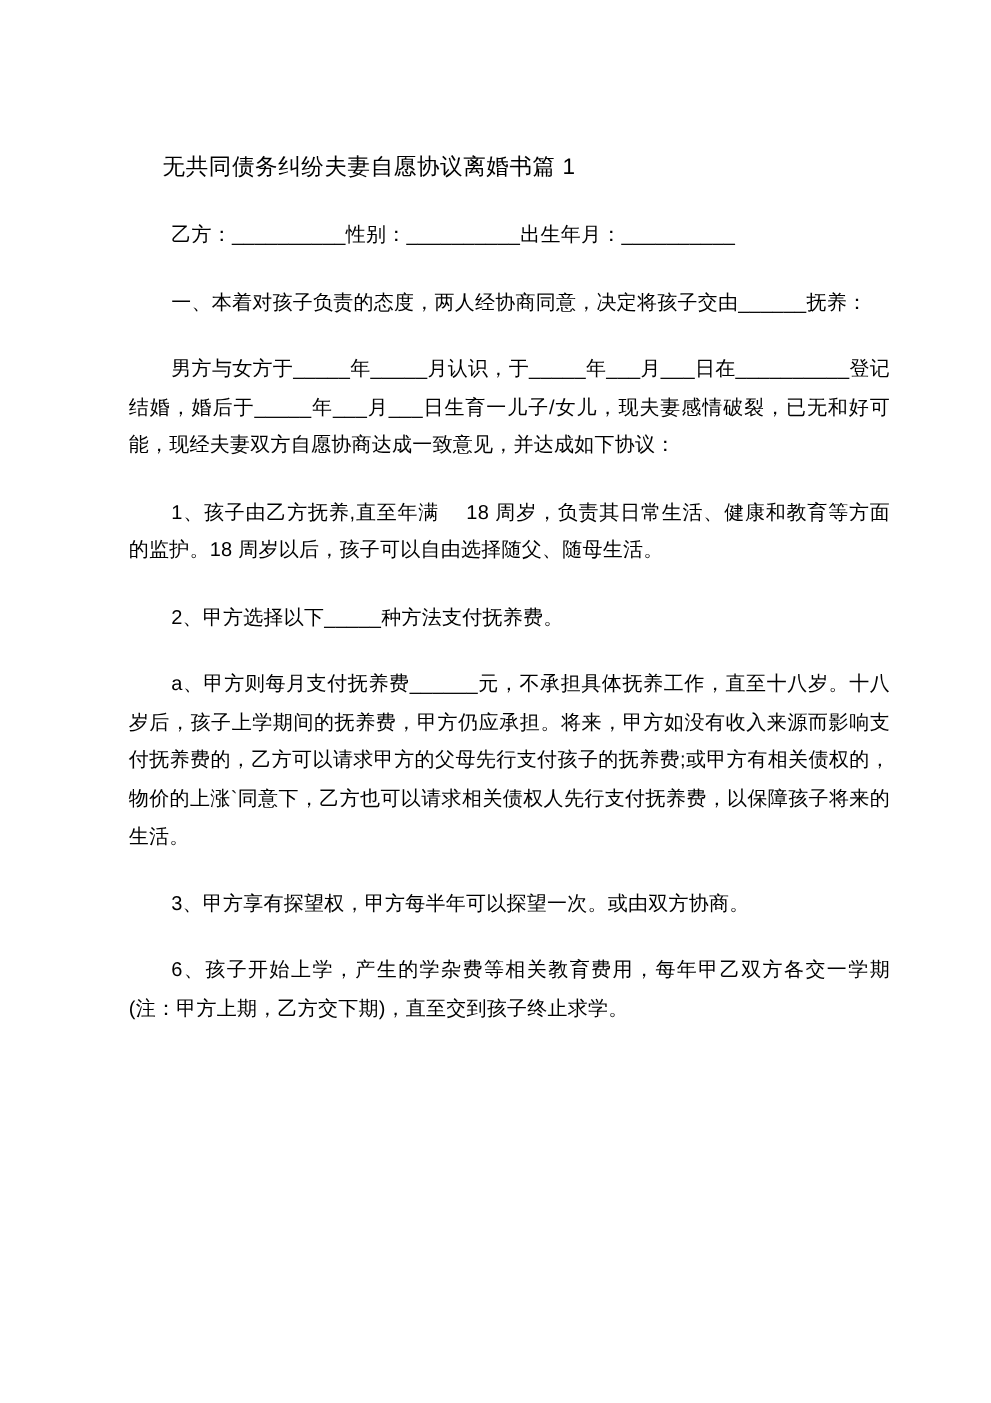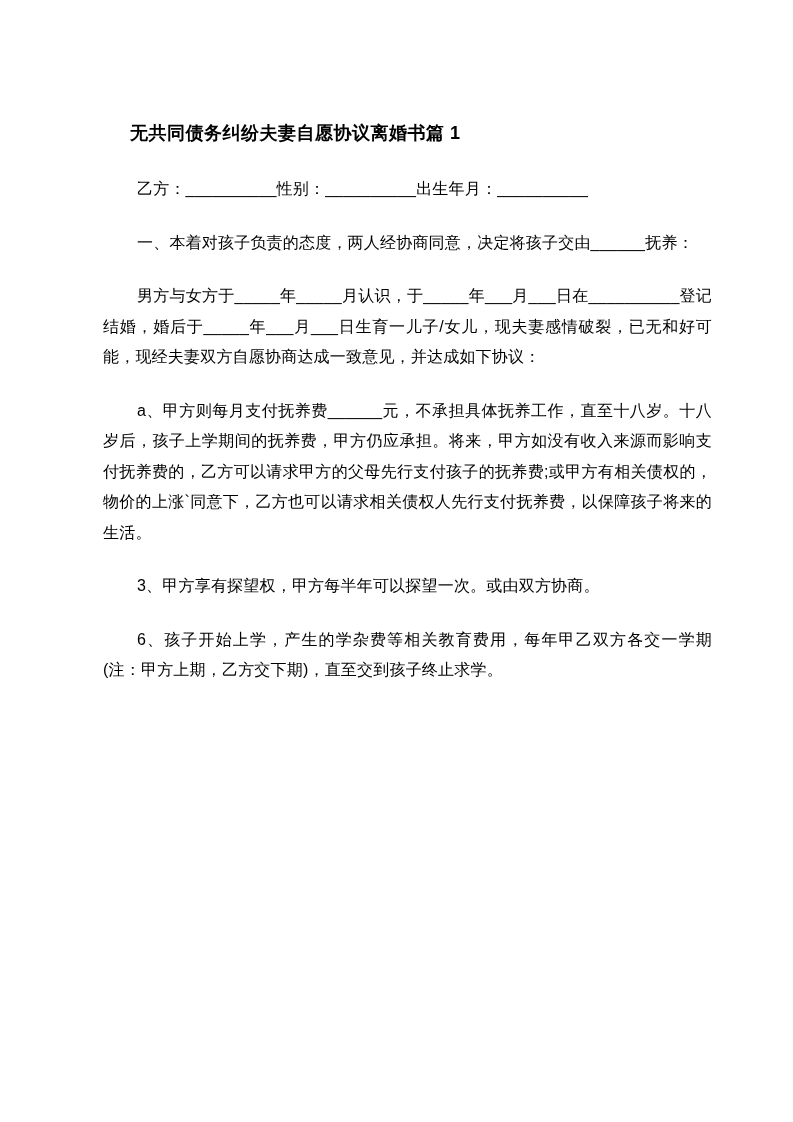--- a/index.html
+++ b/index.html
@@ -17,21 +17,21 @@
   .page {
     box-sizing: border-box;
     width: 793px;
     height: 1122px;
     padding: 120px 81px 40px 103px;
     background: #ffffff;
   }
   .doc-title {
     font-size: 18px;
     line-height: 26px;
-    font-weight: 700;
+    font-weight: 400;
     color: #000000;
     margin: 0 0 28px 0;
     padding-left: 27px;
     letter-spacing: 0.5px;
     white-space: nowrap;
   }
   p.para {
     font-size: 16px;
     line-height: 30.5px;
     margin: 0 0 23px 0;
@@ -43,16 +43,18 @@
 </style>
 </head>
 <body>
 
 <div class="page">
   <h1 class="doc-title">无共同债务纠纷夫妻自愿协议离婚书篇 1</h1>
 
   <p class="para">乙方：__________性别：__________出生年月：__________</p>
   <p class="para">一、本着对孩子负责的态度，两人经协商同意，决定将孩子交由______抚养：</p>
   <p class="para">男方与女方于_____年_____月认识，于_____年___月___日在__________登记结婚，婚后于_____年___月___日生育一儿子/女儿，现夫妻感情破裂，已无和好可能，现经夫妻双方自愿协商达成一致意见，并达成如下协议：</p>
+  <p class="para">1、孩子由乙方抚养,直至年满　 18 周岁，负责其日常生活、健康和教育等方面的监护。18 周岁以后，孩子可以自由选择随父、随母生活。</p>
+  <p class="para">2、甲方选择以下_____种方法支付抚养费。</p>
   <p class="para">a、甲方则每月支付抚养费______元，不承担具体抚养工作，直至十八岁。十八岁后，孩子上学期间的抚养费，甲方仍应承担。将来，甲方如没有收入来源而影响支付抚养费的，乙方可以请求甲方的父母先行支付孩子的抚养费;或甲方有相关债权的，物价的上涨`同意下，乙方也可以请求相关债权人先行支付抚养费，以保障孩子将来的生活。</p>
   <p class="para">3、甲方享有探望权，甲方每半年可以探望一次。或由双方协商。</p>
   <p class="para">6、孩子开始上学，产生的学杂费等相关教育费用，每年甲乙双方各交一学期(注：甲方上期，乙方交下期)，直至交到孩子终止求学。</p>
 </div>
 
 </body></html>

